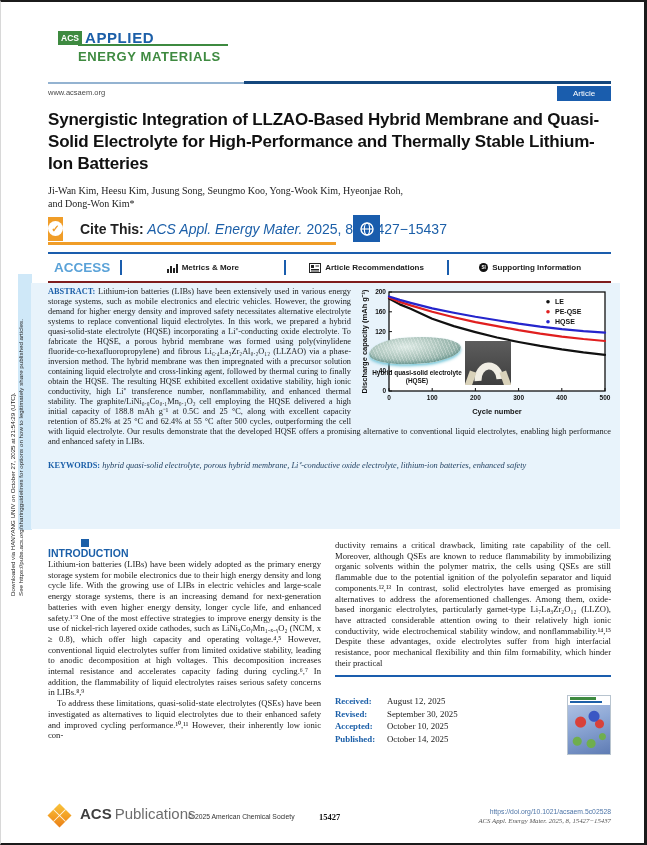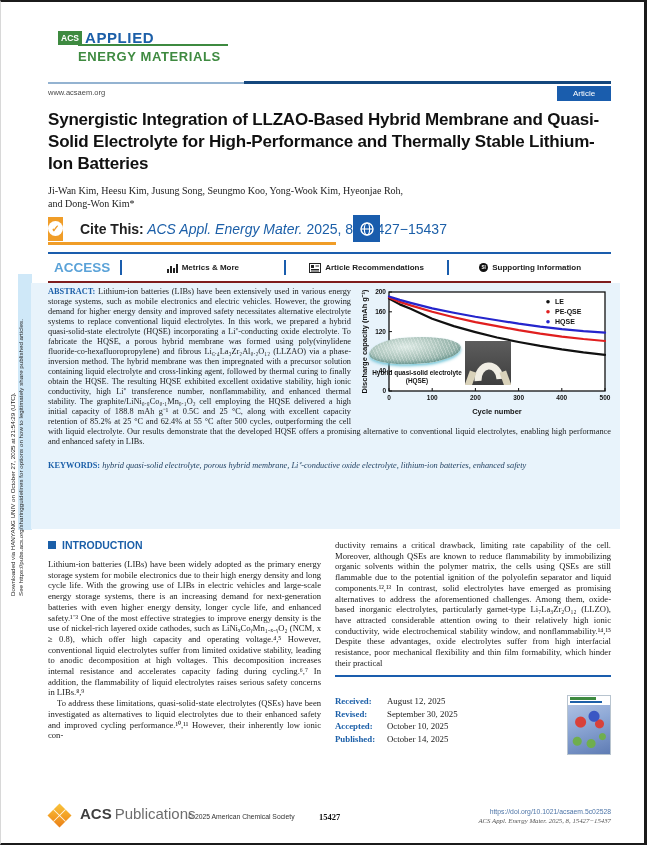--- a/index.html
+++ b/index.html
@@ -73,21 +73,21 @@
             background:
               repeating-linear-gradient(70deg,rgba(255,255,255,.28) 0 1px,rgba(0,0,0,0) 1px 3px),
               radial-gradient(ellipse at 40% 35%,#dce9e4 0%,#b7cdc5 35%,#8fafa6 70%,#7d9e96 100%);
             box-shadow:0 2px 3px rgba(110,195,215,.9), inset 0 -2px 3px rgba(90,140,135,.6);}
   .mem-caption{position:absolute;left:8px;top:82px;width:100px;font:bold 6.4px "Liberation Sans",sans-serif;
                line-height:7.6px;text-align:center;color:#111;}
   .bend-photo{position:absolute;left:106px;top:54px;width:46px;height:44px;background:linear-gradient(#5d5d5d,#3e3e3e);}
 
   
   .intro-head{position:absolute;left:47px;top:537px;display:flex;align-items:center;
-              font-family:"Liberation Sans",sans-serif;font-weight:bold;font-size:10.5px;color:#1b5fa8;}
+              font-family:"Liberation Sans",sans-serif;font-weight:bold;font-size:10.5px;color:#1b5fa8;flex-direction:column;}
   .intro-square{width:8px;height:8px;background:#1b5fa8;margin-right:6px;}
   .col{font-size:8.6px;line-height:10.7px;text-align:justify;color:#1a1a1a;}
   .col p{margin:0;}
   .col p.indent{text-indent:9px;}
   .col-left{position:absolute;left:47px;top:557px;width:273px;}
   .col-right{position:absolute;left:334px;top:538px;width:276px;}
   .dates-rule{margin-top:7px;height:2px;background:#1a5dad;}
   .dates-row{display:flex;justify-content:space-between;margin-top:18px;}
   .dates-table{font-size:8.8px;line-height:12.5px;}
   .date-label{display:inline-block;width:52px;font-weight:bold;color:#1b5fa8;}

